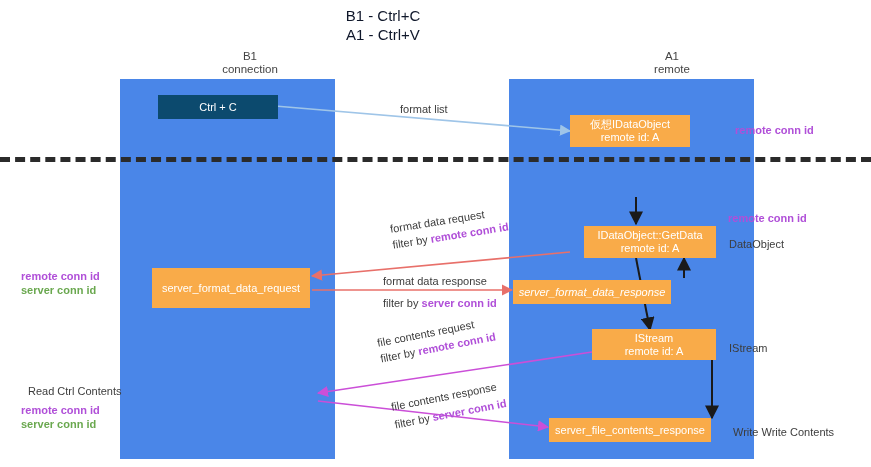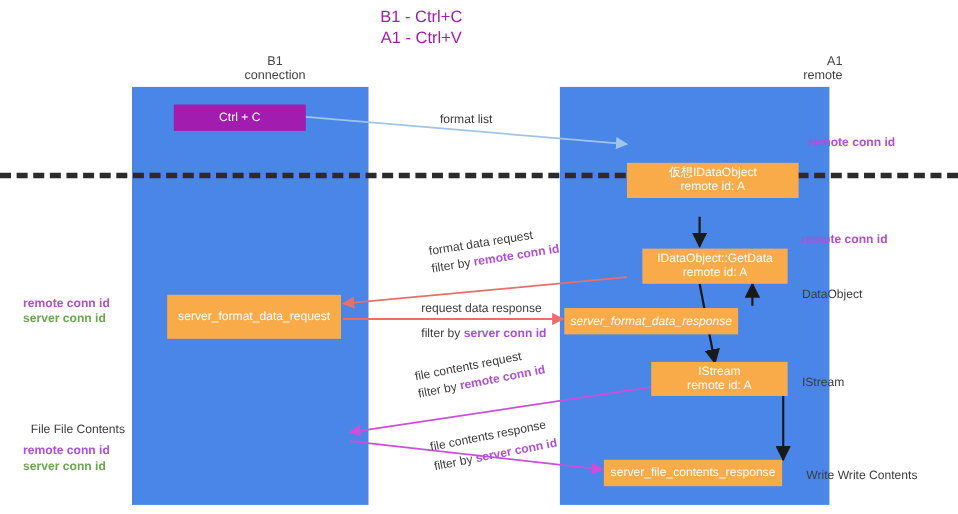--- a/index.html
+++ b/index.html
@@ -12,21 +12,21 @@
     color:#3c3c3c;
   }
   #stage{position:absolute;left:0;top:0;width:871px;height:467px;}
   .abs{position:absolute;}
 
   
   .title{
     left:0;top:6px;width:766px;
     text-align:center;
     font-size:15px;line-height:19px;
-    color:#a21caf;
+    color:#0f172a;
     white-space:pre-line;
   }
 
   
   .colhead{
     font-size:11.5px;line-height:13px;
     text-align:center;color:#444;
     white-space:pre-line;
   }
 
@@ -43,21 +43,21 @@
   .box{
     box-sizing:border-box;
     display:flex;flex-direction:column;
     align-items:center;justify-content:center;
     font-size:11px;line-height:13px;
     color:#ffffff;
     text-align:center;
     white-space:pre-line;
     padding:2px 4px;
   }
-  .box.green{background:#a21caf;}
+  .box.green{background:#0c4a6e;}
   .box.orange{background:#f9ab49;}
 
   
   .lbl{
     font-size:11px;line-height:14px;
     color:#3c3c3c;
     white-space:pre;
   }
   .purple{color:#b04fd8;font-weight:bold;}
   .green-t{color:#6aa84f;font-weight:bold;}
@@ -68,21 +68,21 @@
 </head>
 <body>
 
 <div id="stage">
 
   <div class="abs title">B1 - Ctrl+C
 A1 - Ctrl+V</div>
 
   <div class="abs colhead" style="left:140px;top:50px;width:220px;">B1
 connection</div>
-  <div class="abs colhead" style="left:546px;top:50px;width:220px;text-align:right;">A1
+  <div class="abs colhead" style="left:562px;top:50px;width:220px;">A1
 remote</div>
 
   <div class="abs lane" style="left:120px;top:79px;width:215px;height:380px;"></div>
   <div class="abs lane" style="left:509px;top:79px;width:245px;height:380px;"></div>
 
   <svg class="abs" style="left:0;top:0;width:871px;height:467px;pointer-events:none;">
     <defs>
       <marker id="ah-blue" viewBox="0 0 10 10" refX="9" refY="5" markerWidth="7" markerHeight="7" orient="auto-start-reverse">
         <path d="M0,0 L10,5 L0,10 z" fill="#9fc5e8"></path>
       </marker>
@@ -113,21 +113,21 @@
 
     <line x1="318" y1="401" x2="548" y2="427" stroke="#cb4fd8" stroke-width="1.6" marker-end="url(#ah-mag)"></line>
 
     <line x1="712" y1="360" x2="712" y2="418" stroke="#1a1a1a" stroke-width="2" marker-end="url(#ah-blk)"></line>
   </svg>
 
   <div class="abs divider"></div>
 
   <div class="abs box green" style="left:158px;top:95px;width:120px;height:24px;">Ctrl + C</div>
 
-  <div class="abs box orange" style="left:570px;top:115px;width:156px;height:32px;margin-top:33px;">仮想IDataObject
+  <div class="abs box orange" style="left:570px;top:115px;width:120px;height:32px;">仮想IDataObject
 remote id: A</div>
 
 
   <div class="abs box orange" style="left:584px;top:226px;width:132px;height:32px;">IDataObject::GetData
 remote id: A</div>
 
   <div class="abs box orange" style="left:152px;top:268px;width:158px;height:40px;">server_format_data_request</div>
 
   <div class="abs box orange" style="left:513px;top:280px;width:158px;height:24px;font-style:italic;">server_format_data_response</div>
 
@@ -138,44 +138,44 @@
   <div class="abs box orange" style="left:549px;top:418px;width:162px;height:24px;">server_file_contents_response</div>
 
   <div class="abs lbl" style="left:400px;top:102px;">format list</div>
 
   <div class="abs rot-a" style="left:389px;top:222px;">
     <div class="lbl">format data request</div>
     <div class="lbl" style="margin-top:2px;"><span>filter by </span><span class="purple">remote conn id</span></div>
   </div>
 
   <div class="abs" style="left:383px;top:274px;">
-    <div class="lbl">request data response</div>
+    <div class="lbl">format data response</div>
     <div class="lbl" style="margin-top:8px;"><span>filter by </span><span class="purple">server conn id</span></div>
   </div>
 
   <div class="abs rot-b" style="left:376px;top:336px;">
     <div class="lbl">file contents request</div>
     <div class="lbl" style="margin-top:2px;"><span>filter by </span><span class="purple">remote conn id</span></div>
   </div>
 
   <div class="abs rot-b" style="left:390px;top:400px;">
     <div class="lbl">file contents response</div>
     <div class="lbl" style="margin-top:4px;"><span>filter by </span><span class="purple">server conn id</span></div>
   </div>
 
   <div class="abs lbl purple" style="left:735px;top:123px;">remote conn id</div>
 
   <div class="abs lbl purple" style="left:728px;top:211px;">remote conn id</div>
 
-  <div class="abs lbl" style="left:729px;top:237px;margin-top:24px;">DataObject</div>
+  <div class="abs lbl" style="left:729px;top:237px;">DataObject</div>
 
   <div class="abs lbl" style="left:729px;top:341px;">IStream</div>
 
   <div class="abs lbl" style="left:733px;top:425px;">Write Write Contents</div>
 
   <div class="abs lbl purple" style="left:21px;top:269px;">remote conn id</div>
   <div class="abs lbl green-t" style="left:21px;top:283px;">server conn id</div>
 
-  <div class="abs lbl" style="left:28px;top:384px;">File File Contents</div>
+  <div class="abs lbl" style="left:28px;top:384px;">Read Ctrl Contents</div>
   <div class="abs lbl purple" style="left:21px;top:403px;">remote conn id</div>
   <div class="abs lbl green-t" style="left:21px;top:417px;">server conn id</div>
 
 </div>
 
 </body></html>

